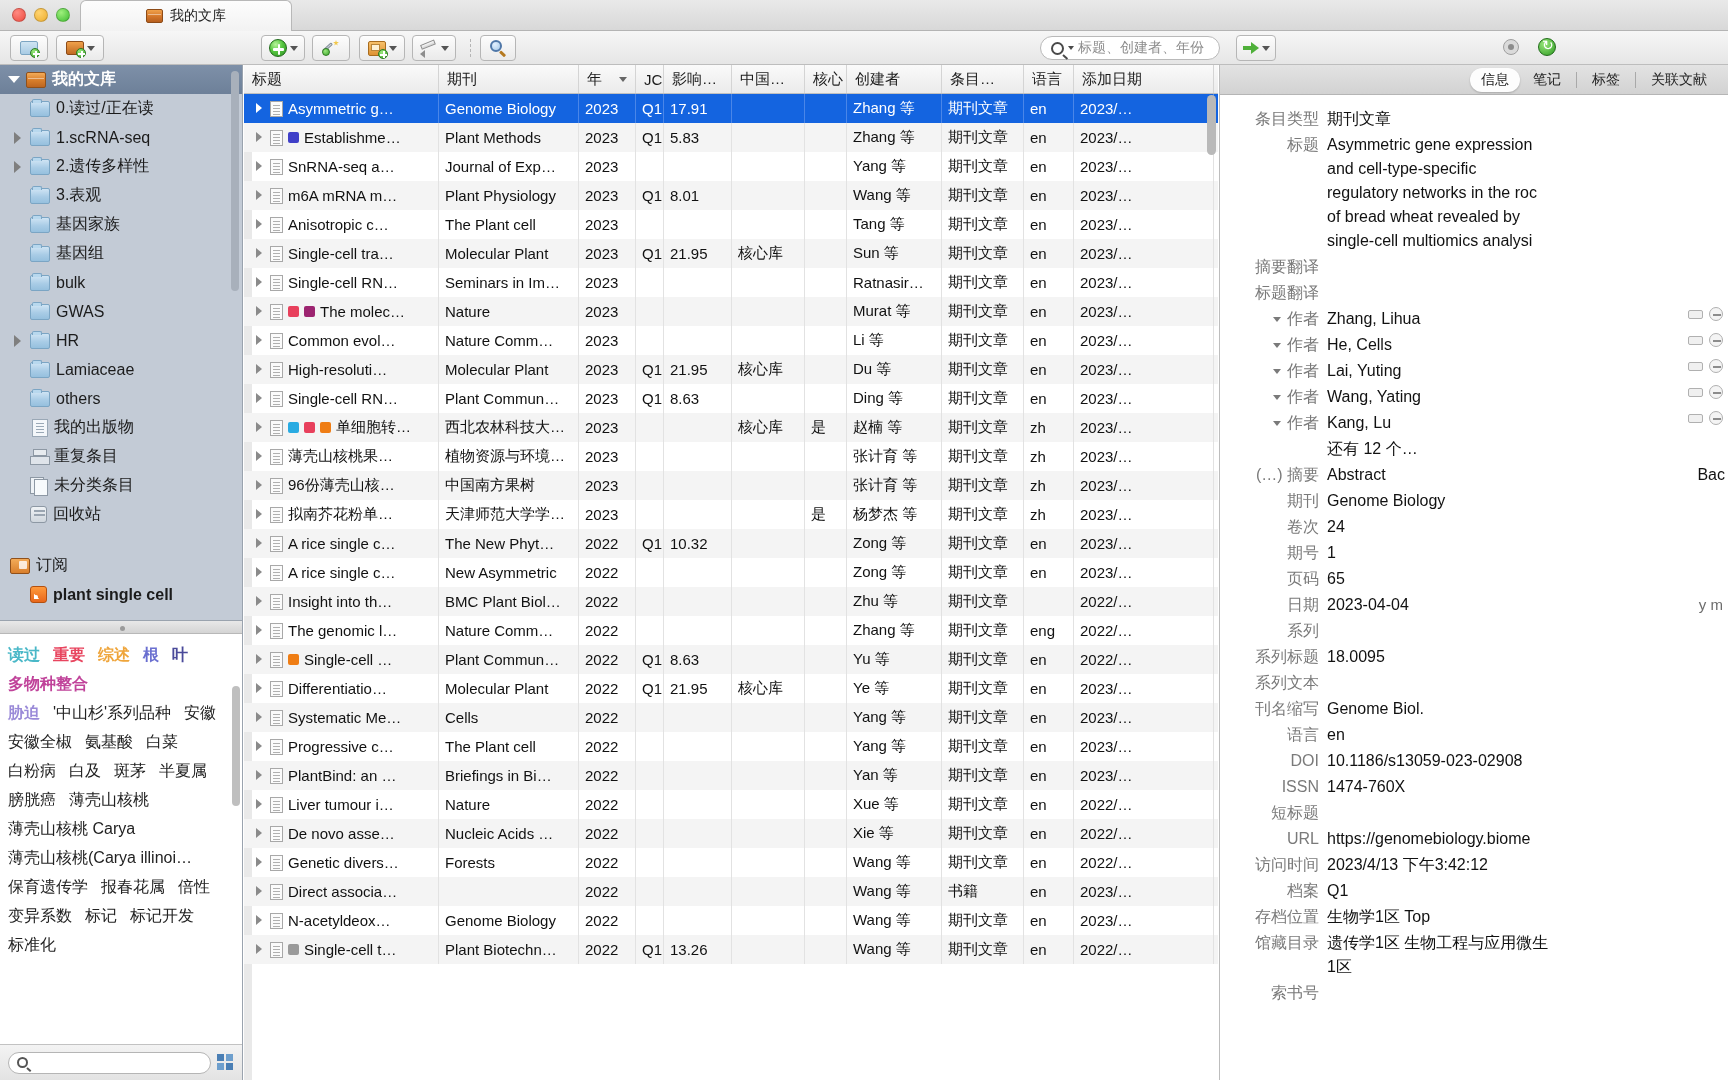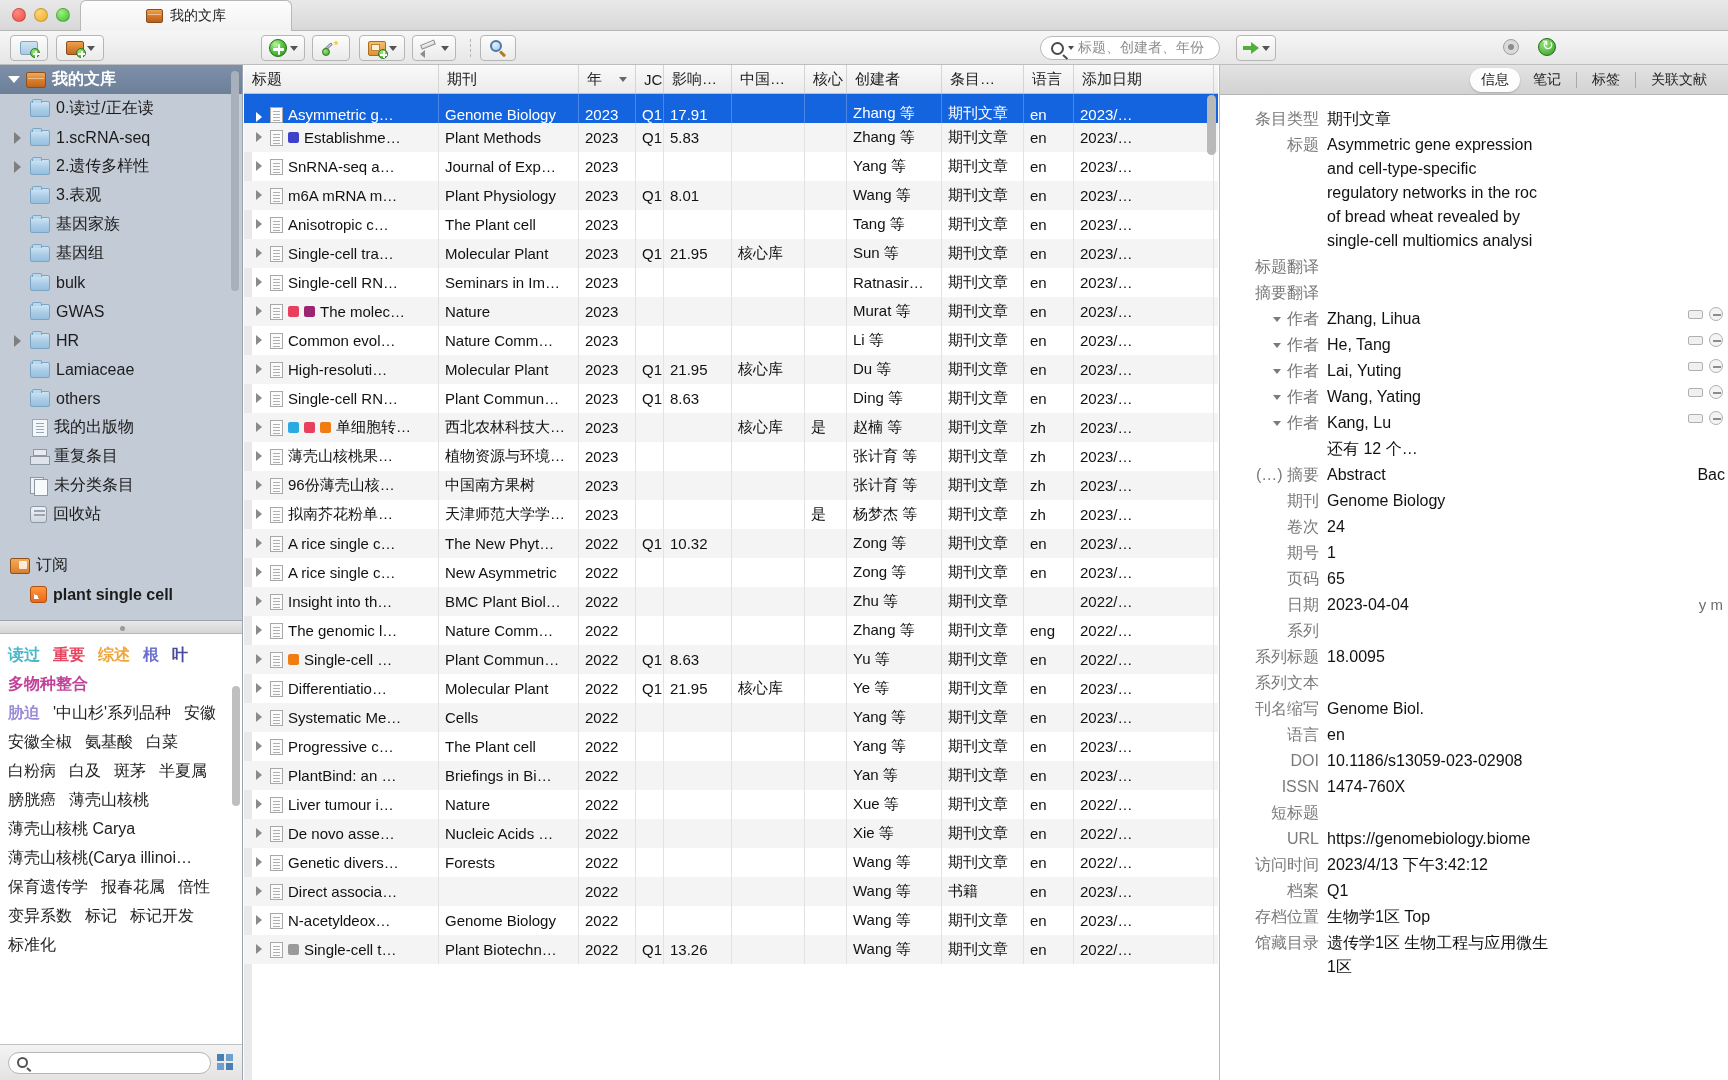--- a/index.html
+++ b/index.html
@@ -182,21 +182,21 @@
     background:linear-gradient(to bottom,#fafafa,#ebebeb); border-bottom:1px solid #c0c0c0;
     display:flex; font-size:15px; color:#1b1b1b;
   }
   .th { display:flex; align-items:center; padding:0 8px; border-right:1px solid #d4d4d4; white-space:nowrap; overflow:hidden; }
   .th .sortarrow { margin-left:auto; width:0;height:0;border-left:4px solid transparent;border-right:4px solid transparent;border-top:5px solid #666; }
   .tbody { position:absolute; top:29px; left:0; width:974px; height:986px; overflow:hidden; }
   .trow { display:flex; height:29px; font-size:15px; color:#111; align-items:stretch; }
   .trow.alt { background:#f4f4f4; }
   .trow.sel { background:#1464e0; color:#fff; }
   .td { display:flex; align-items:center; padding:0 6px; border-right:1px solid #e2e2e2; white-space:nowrap; overflow:hidden; }
-  .trow.sel .td { border-right-color:#4a86e8;align-items:flex-end; }
+  .trow.sel .td { border-right-color:#4a86e8; }
   .td.c-title { gap:5px; padding-left:10px; }
   .rowtwisty { width:11px;height:11px;flex:none;position:relative; }
   .rowtwisty::after{content:'';position:absolute;left:2px;top:0;border-top:5px solid transparent;border-bottom:5px solid transparent;border-left:6px solid #8a8a8a;}
   .trow.sel .rowtwisty::after{border-left-color:#fff;}
   .docico { width:13px;height:16px;flex:none;background:#fbfbfb;border:1px solid #a8a8a8;position:relative;}
   .docico::after{content:'';position:absolute;left:2px;top:3px;right:2px;height:1px;background:#b0b0b0;box-shadow:0 3px 0 #b0b0b0,0 6px 0 #b0b0b0,0 9px 0 #b0b0b0;}
   .tagdot { width:11px;height:11px;border-radius:2px;flex:none; }
   .ttl { overflow:hidden; text-overflow:ellipsis; }
 
   .vscroll-items { position:absolute; top:30px; right:2px; width:9px; height:60px; border-radius:5px; background:#b9b9b9; }
@@ -997,44 +997,44 @@
         </div>
         <div class="frow">
           <div class="flabel"><span>标题</span></div>
           <div class="fvalue multiline">Asymmetric gene expression
 and cell-type-specific
 regulatory networks in the roc
 of bread wheat revealed by
 single-cell multiomics analysi</div>
         </div>
         <div class="frow">
+          <div class="flabel"><span>摘要翻译</span></div>
+          <div class="fvalue"></div>
+        </div>
+        <div class="frow">
           <div class="flabel"><span>标题翻译</span></div>
-          <div class="fvalue"></div>
-        </div>
-        <div class="frow">
-          <div class="flabel"><span>摘要翻译</span></div>
           <div class="fvalue"></div>
         </div>
         <div class="frow author">
           <div class="flabel">
             <span class="ftwisty"></span>
             <span>作者</span>
           </div>
           <div class="fvalue">Zhang, Lihua</div>
           <div class="authctl">
             <span class="ctl-box"></span>
             <span class="ctl-minus"></span>
           </div>
         </div>
         <div class="frow author">
           <div class="flabel">
             <span class="ftwisty"></span>
             <span>作者</span>
           </div>
-          <div class="fvalue">He, Tang</div>
+          <div class="fvalue">He, Cells</div>
           <div class="authctl">
             <span class="ctl-box"></span>
             <span class="ctl-minus"></span>
           </div>
         </div>
         <div class="frow author">
           <div class="flabel">
             <span class="ftwisty"></span>
             <span>作者</span>
           </div>
@@ -1142,16 +1142,20 @@
         </div>
         <div class="frow">
           <div class="flabel"><span>存档位置</span></div>
           <div class="fvalue">生物学1区 Top</div>
         </div>
         <div class="frow">
           <div class="flabel"><span>馆藏目录</span></div>
           <div class="fvalue multiline">遗传学1区  生物工程与应用微生
 1区</div>
         </div>
+        <div class="frow">
+          <div class="flabel"><span>索书号</span></div>
+          <div class="fvalue"></div>
+        </div>
       </div>
   </div>
 
 </div>
 
 </body></html>

